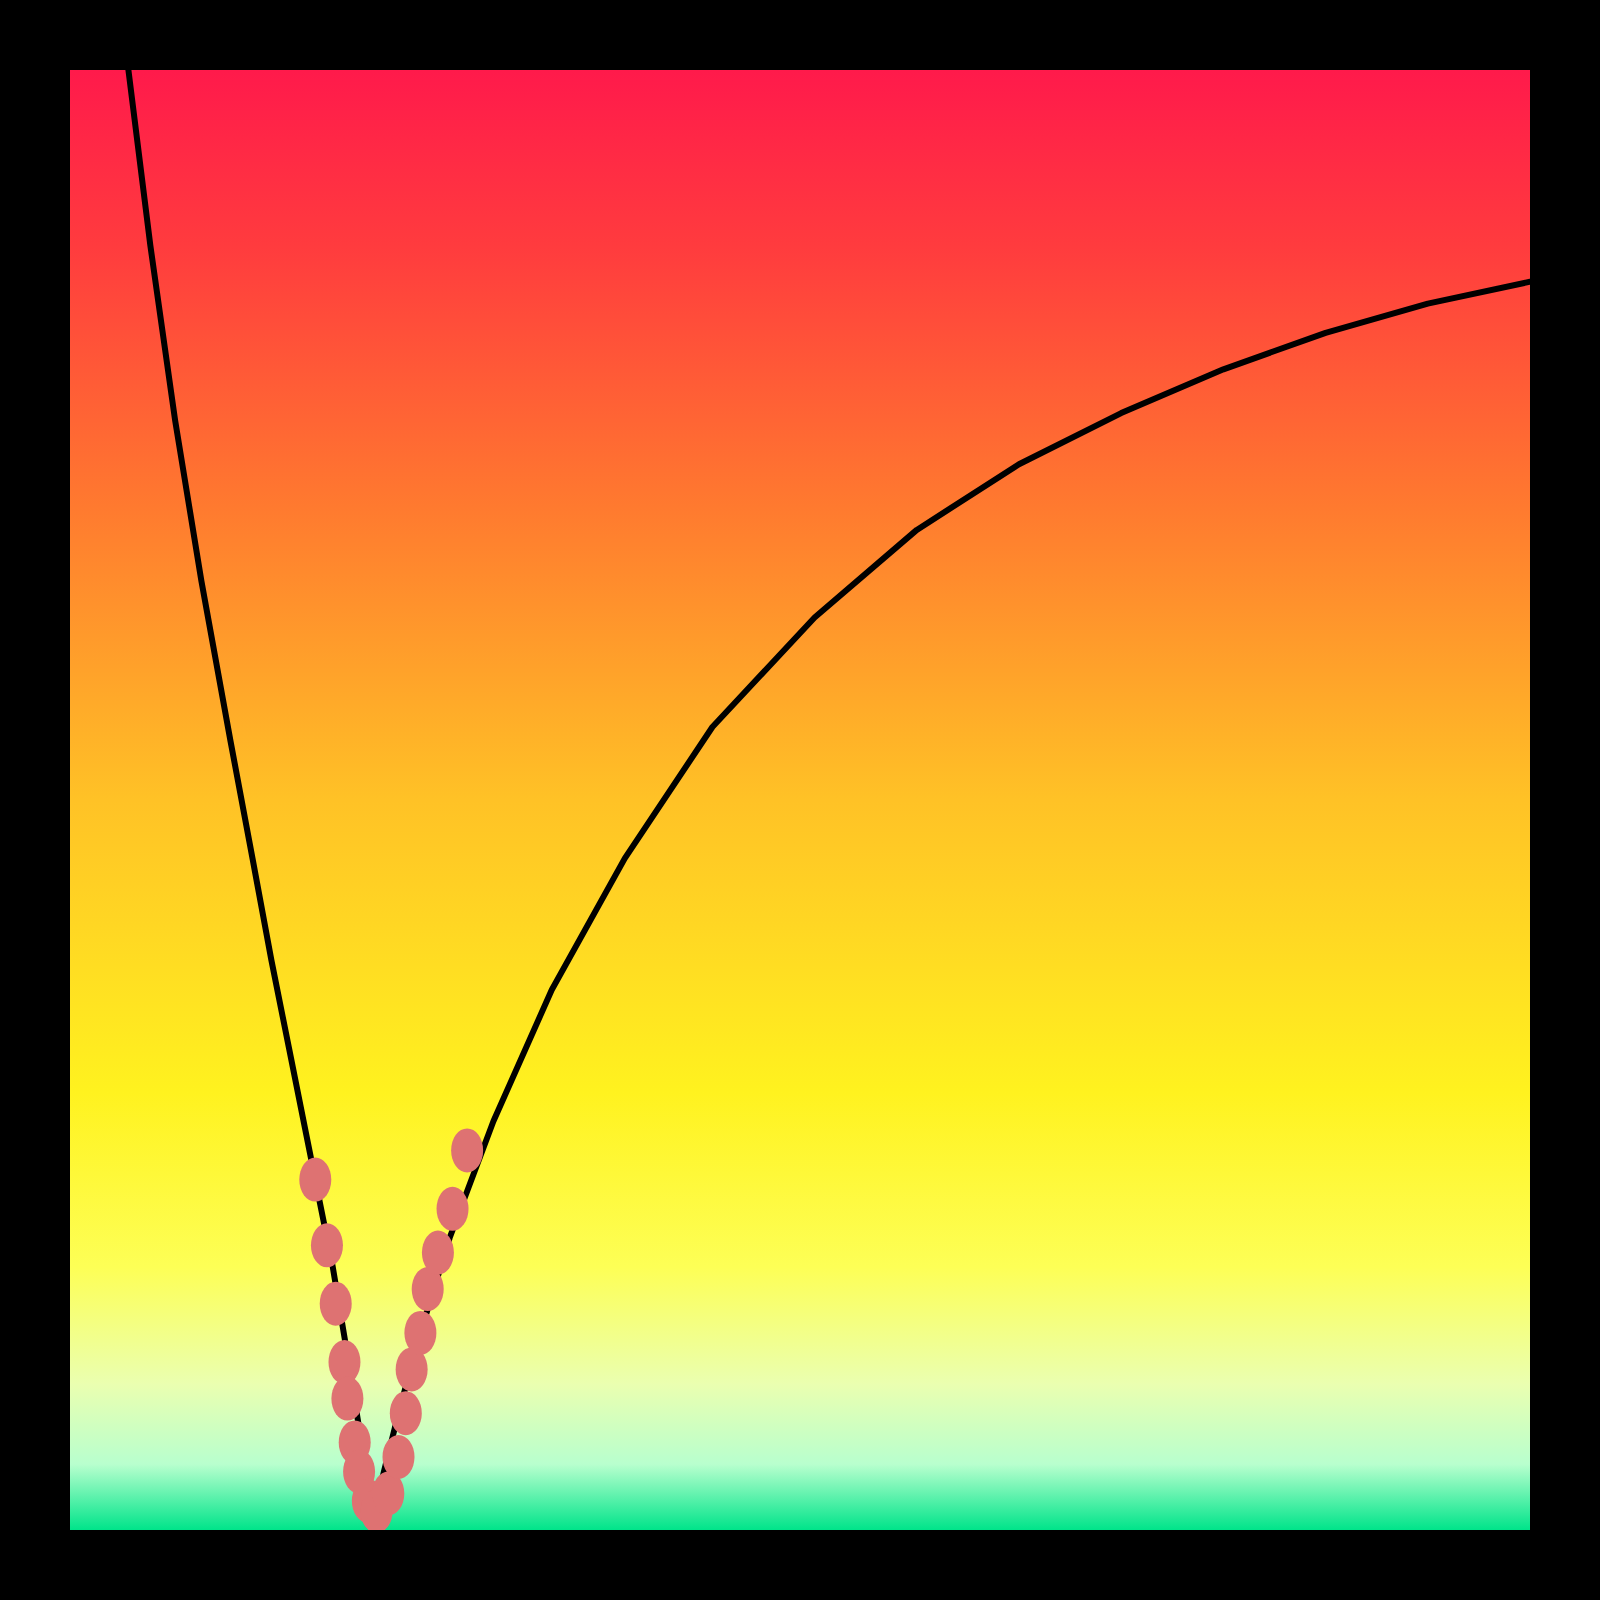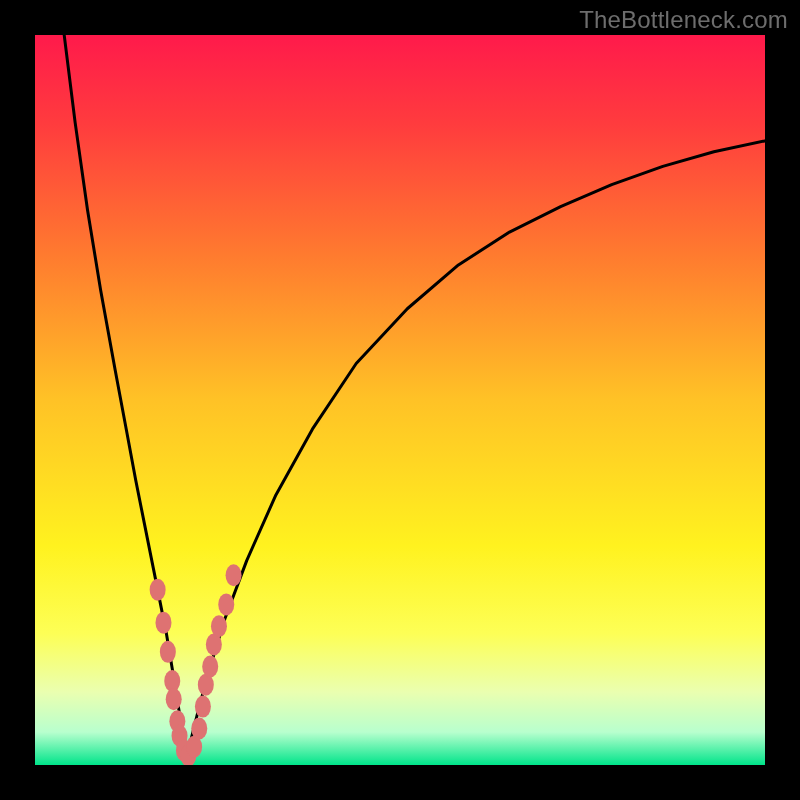--- a/index.html
+++ b/index.html
@@ -43,21 +43,20 @@
     font-size: 24px;
     font-weight: 500;
     letter-spacing: 0.2px;
   }
 </style>
 </head>
 <body>
 
 <div class="frame">
 
-  <div class="watermark">TheBottleneck.com</div>
 
   <div class="plot-area">
     <svg class="gradient" viewBox="0 0 730 730" preserveAspectRatio="none">
       <defs>
         <linearGradient id="bg-grad" x1="0" y1="0" x2="0" y2="1">
             <stop offset="0%" stop-color="#ff1a4b"></stop>
             <stop offset="12%" stop-color="#ff3b3e"></stop>
             <stop offset="30%" stop-color="#ff7a2f"></stop>
             <stop offset="50%" stop-color="#ffc226"></stop>
             <stop offset="70%" stop-color="#fff21f"></stop>

